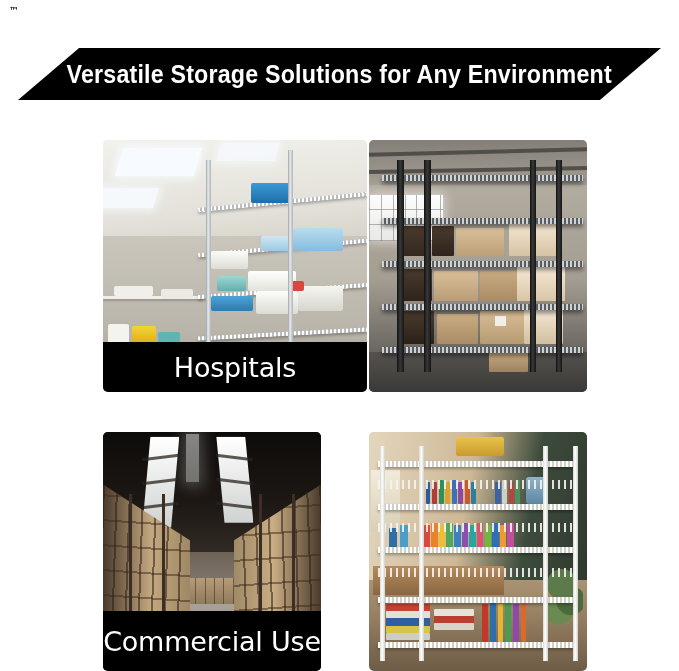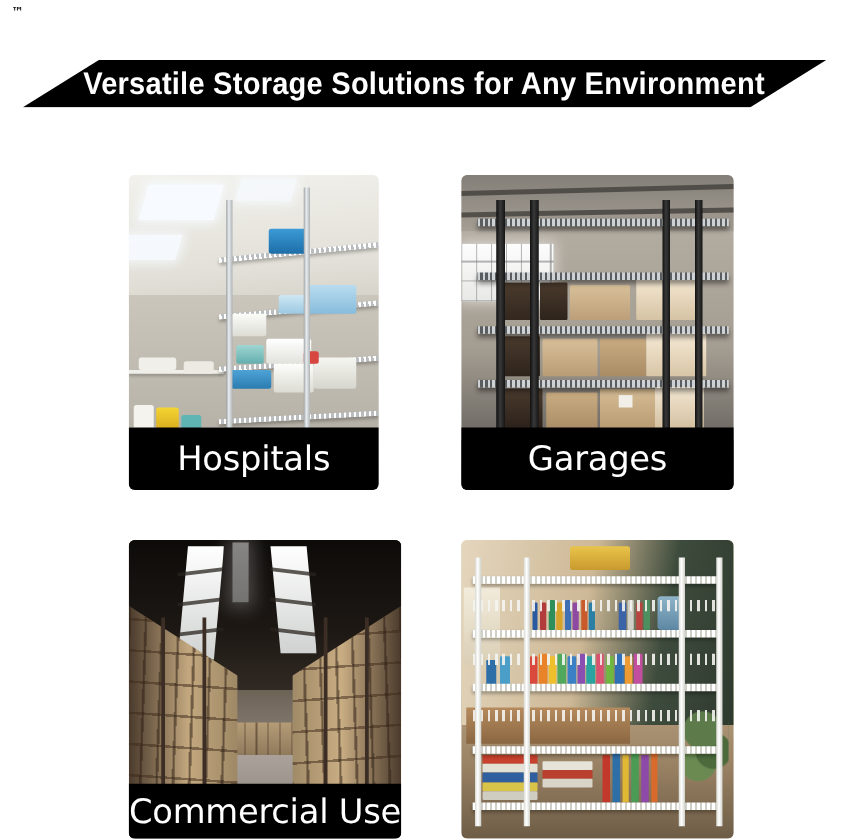--- a/index.html
+++ b/index.html
@@ -41,21 +41,21 @@
     margin-top: 3px;
     margin-left: 1px;
   }
 
   
   #banner {
     position: absolute;
     left: 18px;
     top: 48px;
     width: 643px;
-    height: 38px;
+    height: 52px;
     background: #000000;
     -webkit-clip-path: polygon(9.5% 0%, 100% 0%, 90.5% 100%, 0% 100%);
     clip-path: polygon(9.5% 0%, 100% 0%, 90.5% 100%, 0% 100%);
     display: flex;
     align-items: center;
     justify-content: center;
   }
   #banner-text {
     color: #ffffff;
     font-family: "Liberation Sans Narrow", "Liberation Sans", sans-serif;
@@ -97,27 +97,27 @@
   }
   .caption-text {
     color: #ffffff;
     font-family: "DejaVu Sans", sans-serif;
     font-weight: 400;
     letter-spacing: -0.2px;
     white-space: nowrap;
   }
 
   
-  #tile-hospitals { left: 103px; top: 0px;   width: 200px; height: 252px; }
+  #tile-hospitals { left: 103px; top: 0px;   width: 264px; height: 252px; }
   #tile-garages   { left: 369px; top: 0px;   width: 218px; height: 252px; }
   #tile-commercial{ left: 103px; top: 292px; width: 218px; height: 239px; }
   #tile-schools   { left: 369px; top: 292px; width: 218px; height: 239px; }
 
   #tile-hospitals .caption, #tile-garages .caption { height: 50px; }
-  #tile-commercial .caption, #tile-schools .caption { height: 44px; }
+  #tile-commercial .caption, #tile-schools .caption { height: 60px; }
   #tile-hospitals .caption-text, #tile-garages .caption-text { font-size: 27px; }
   #tile-commercial .caption-text, #tile-schools .caption-text { font-size: 27px; }
 
   
   .ph-hosp {
     background:
       linear-gradient(180deg, #e8e7e2 0%, #dedcd5 30%, #cfccc3 58%, #b9b5ab 100%);
   }
   .ph-hosp .ceiling {
     position: absolute; left: 0; top: 0; width: 100%; height: 40%;
@@ -483,23 +483,20 @@
         <div class="g-label"></div>
       <div class="g-shelf gs1"></div>
         <div class="g-shelf gs2"></div>
         <div class="g-shelf gs3"></div>
       <div class="g-shelf gs4"></div>
         <div class="g-shelf gs5"></div>
       <div class="g-post gp1"></div>
         <div class="g-post gp2"></div>
       <div class="g-post gp3"></div>
         <div class="g-post gp4"></div>
-    </div>
-    <div class="caption">
-      <span class="caption-text">Garages</span>
     </div>
   </div>
 
   <div class="tile" id="tile-commercial">
     <div class="tile-photo ph-com">
       <div class="c-roof"></div>
       <div class="c-sky cs1"></div>
         <div class="c-sky cs2"></div>
         <div class="c-sky cs3"></div>
       <div class="c-sky-bar csb1"></div>

